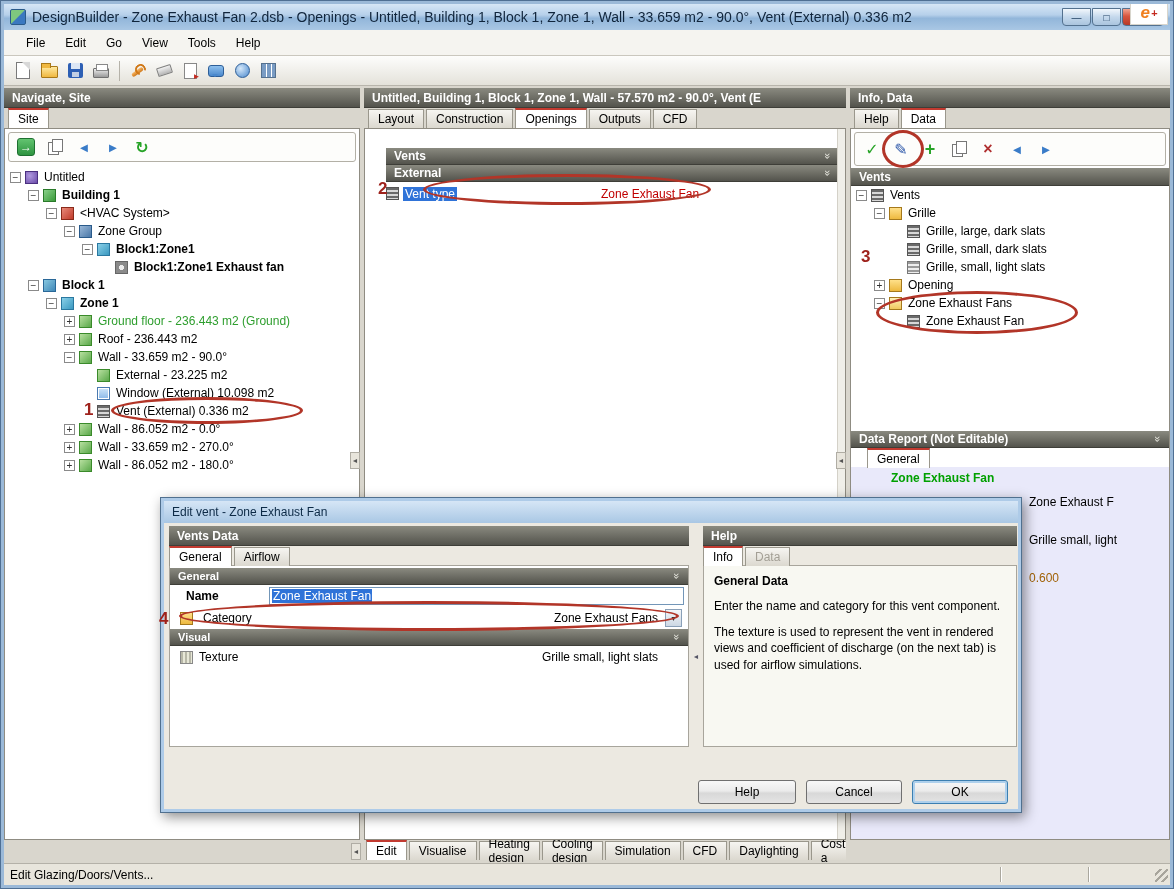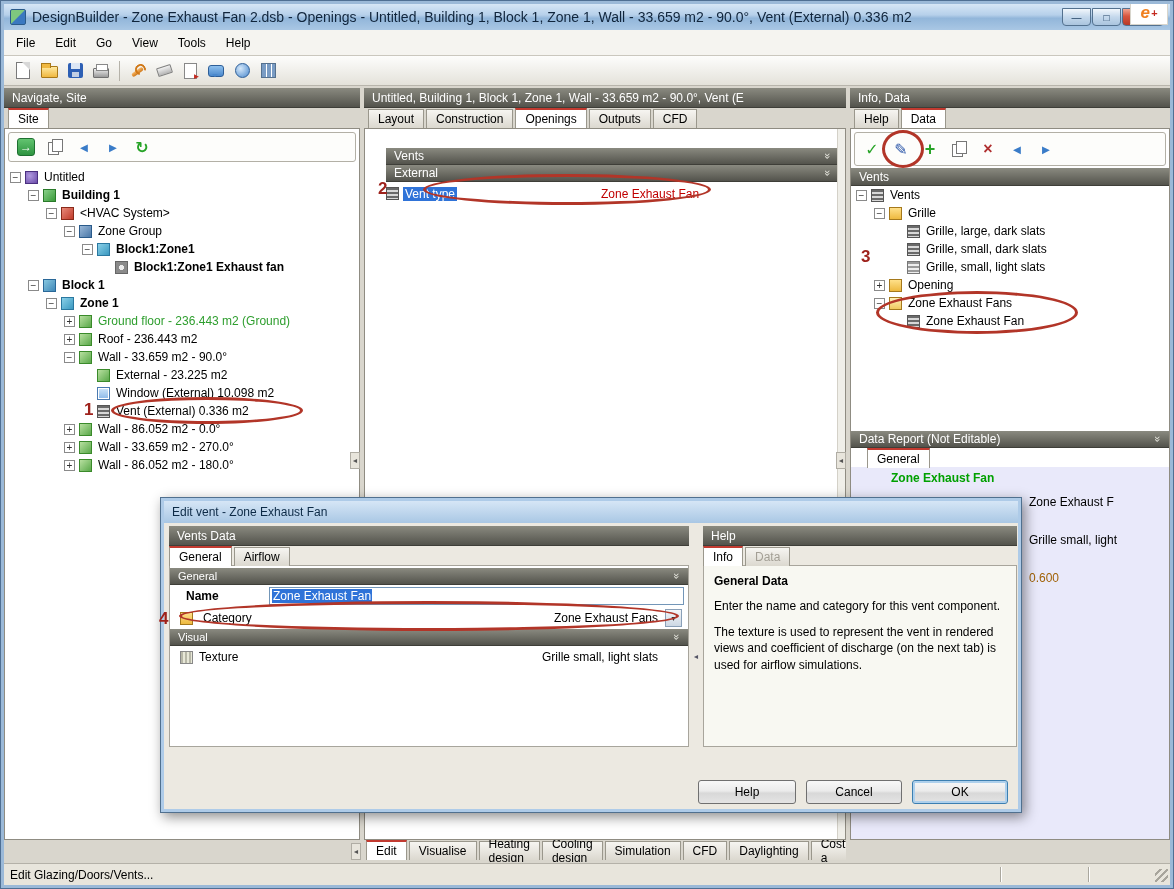--- a/index.html
+++ b/index.html
@@ -15,21 +15,21 @@
 .app-icon{width:16px;height:16px;flex:none;border:1px solid #2a5a8a;border-radius:2px;
   background:linear-gradient(135deg,#7ec87e 49%,#3a78c0 51%)}
 .title-text{font-size:14px;color:#10253c;white-space:nowrap;overflow:hidden;flex:1}
 .win-buttons{display:flex;margin-left:auto}
 .win-btn{width:29px;height:18px;margin-left:1px;border:1px solid #53718f;border-radius:0 0 4px 4px;
   background:linear-gradient(#f2f7fc,#c4d8ec 50%,#aac4de);display:flex;align-items:center;justify-content:center;
   font-size:10px;color:#1a3a5c}
 .win-btn.close{width:42px;background:linear-gradient(#f2a490,#d8553e 45%,#b83a28);color:#fff;font-size:12px}
 
 .menubar{position:absolute;left:4px;top:30px;width:1166px;height:26px;background:#f5f4f0;
-  border-bottom:1px solid #cac7be;display:flex;align-items:center;padding-left:2px}
+  border-bottom:1px solid #cac7be;display:flex;align-items:center;padding-left:12px}
 .menu-item{padding:5px 10px;font-size:12px}
 .logo-eplus{position:absolute;right:6px;top:1px;width:38px;height:24px;background:#fff;border:1px solid #d8d5cc;
   display:flex;align-items:center;justify-content:center;font-weight:bold;font-style:italic}
 .logo-eplus .e{color:#f08020;font-size:17px}
 .logo-eplus .plus{color:#c42a20;font-size:11px;margin-left:1px}
 
 .toolbar{position:absolute;left:4px;top:56px;width:1166px;height:30px;
   background:linear-gradient(#fdfdfc,#e4e2da);border-bottom:1px solid #b8b5ac;
   display:flex;align-items:center;padding-left:6px}
 .tsep{width:1px;height:20px;background:#b5b2a9;margin:0 5px}
@@ -67,21 +67,21 @@
 .i-refresh::after{content:"↻";color:#28a428;font-weight:bold;font-size:16px}
 .i-check::after{content:"✓";color:#28a428;font-size:16px;font-weight:bold}
 .i-edit::after{content:"✎";color:#2a55a8;font-size:16px}
 .i-add::after{content:"+";color:#28a428;font-size:18px;font-weight:bold}
 .i-del::after{content:"×";color:#b03030;font-size:16px;font-weight:bold}
 .i-texture{width:13px;height:13px;border:1px solid #888;background:repeating-linear-gradient(90deg,#b8b8a8 0 2px,#e8e8d8 2px 4px)}
 .i-lock{position:relative;width:11px;height:8px;background:#f0c030;border-radius:1px;flex:none}
 .i-lock::before{content:"";position:absolute;left:2px;top:-5px;width:7px;height:6px;border:2px solid #d8a820;border-bottom:none;border-radius:4px 4px 0 0}
 
 
-.hdr{background:linear-gradient(#8a8a80,#53534c);border-bottom:1px solid #3e3e38;color:#fff;font-weight:normal;
+.hdr{background:linear-gradient(#8a8a80,#53534c);border-bottom:1px solid #3e3e38;color:#fff;font-weight:bold;
   display:flex;align-items:center;padding:0 8px;white-space:nowrap;overflow:hidden}
 .hdr .chev{margin-left:auto;font-weight:normal;transform:rotate(90deg);font-size:11px;color:#e8e8e0}
 .chev::after{content:"»"}
 .hdr-row{position:absolute;top:88px;height:20px}
 #hdr-nav{left:4px;width:356px}
 #hdr-center{left:364px;width:482px}
 #hdr-info{left:850px;width:320px}
 
 .tabrow{position:absolute;display:flex;align-items:flex-end;height:20px;z-index:5}
 .tab{height:19px;margin-top:1px;margin-right:2px;padding:0 9px;display:flex;align-items:center;
@@ -295,21 +295,21 @@
           <span class="i-gridopt"></span>
         </span>
       </span>
     </span>
 </div>
 
 <div class="hdr hdr-row" id="hdr-nav">
     <span>Navigate, Site</span>
   </div>
 <div class="hdr hdr-row" id="hdr-center">
-    <span>Untitled, Building 1, Block 1, Zone 1, Wall - 33.659 m2 - 90.0°, Vent (E</span>
+    <span>Untitled, Building 1, Block 1, Zone 1, Wall - 57.570 m2 - 90.0°, Vent (E</span>
   </div>
 <div class="hdr hdr-row" id="hdr-info">
     <span>Info, Data</span>
   </div>
 
 <div class="tabrow" style="left:8px;top:108px">
 
 <div class="tab active">
       <span>Site</span>
     </div>

